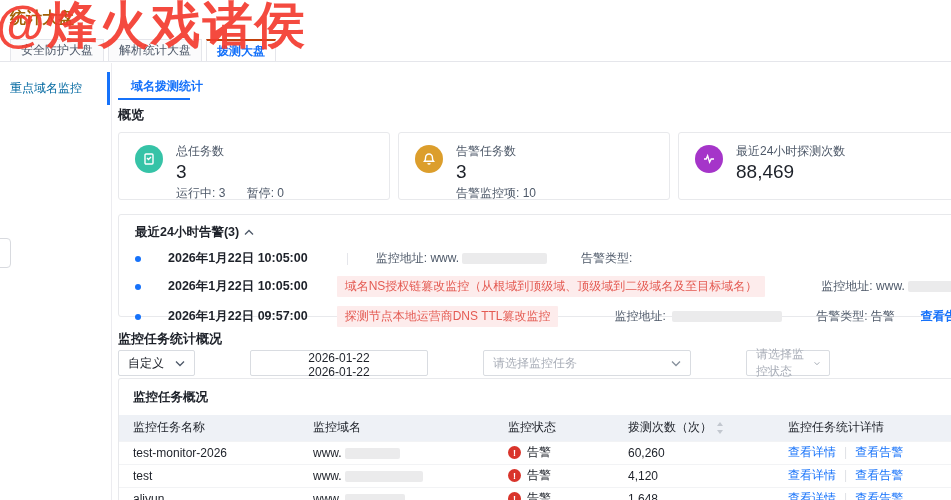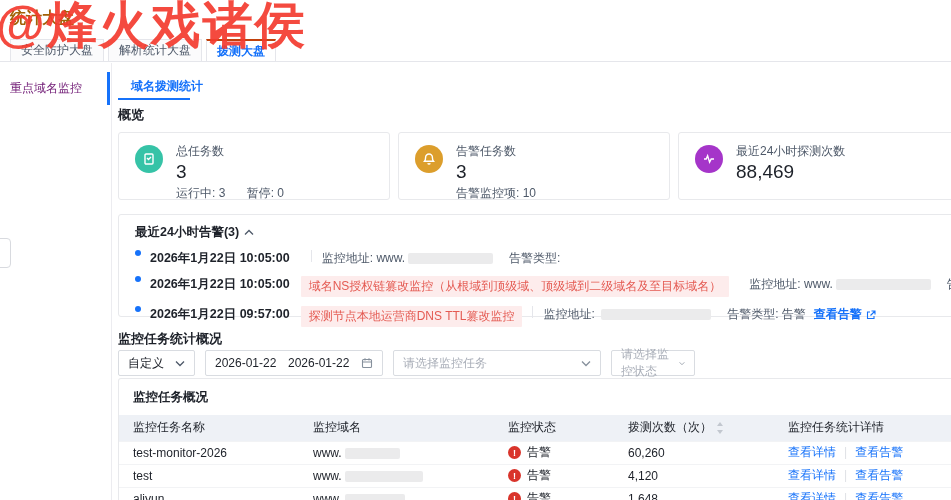--- a/index.html
+++ b/index.html
@@ -13,21 +13,21 @@
 
   
   .page-title { position:absolute; left:10px; top:8px; font-size:16px; font-weight:700; color:#a16207; }
   .tabbar { position:absolute; left:0; top:40px; width:100%; height:22px; border-bottom:1px solid #e5e6eb; }
   .tabs { position:absolute; left:10px; bottom:0; display:flex; }
   .tab { height:22px; display:flex; align-items:center; padding:0 10px; font-size:12px; color:#4e5969;
     background:#fbfbfc; border:1px solid #e5e6eb; border-bottom:none; margin-right:4px; cursor:pointer; }
   .tab.active { background:#fff; color:#1672fa; font-weight:600; border-top:2px solid #c2410c; }
 
   
-  .sidebar-item { position:absolute; left:10px; top:80px; font-size:12px; color:#701a75; cursor:pointer; }
+  .sidebar-item { position:absolute; left:10px; top:80px; font-size:12px; color:#0369a1; cursor:pointer; }
   .v-divider { position:absolute; left:111px; top:63px; width:1px; height:437px; background:#ececf0; }
   .accent-bar { position:absolute; left:107px; top:72px; width:3px; height:33px; background:#1672fa; }
   .left-handle { position:absolute; left:-11px; top:238px; width:22px; height:30px; background:#fff;
     border:1px solid #d8dadf; border-radius:4px; }
 
   
   .subtab { position:absolute; left:131px; top:78px; font-size:12px; color:#1672fa; font-weight:600; cursor:pointer; }
   .subtab-underline { position:absolute; left:118px; top:98px; width:72px; height:2px; background:#1672fa; }
 
   .section-heading { position:absolute; font-size:13px; font-weight:700; color:#1d2129; }
@@ -43,40 +43,40 @@
   .card-body { font-size:12px; color:#4e5969; }
   .card-label { font-size:12px; color:#4e5969; }
   .card-value { font-size:19px; color:#1d2129; margin:1px 0 2px; font-weight:400; }
   .card-subs span { margin-right:18px; }
 
   
   .alert-panel { position:absolute; left:118px; top:214px; width:842px; height:103px;
     border:1px solid #e8e9ec; border-radius:3px; padding:9px 16px; background:#fff; }
   .alert-head { font-size:12.5px; font-weight:700; color:#1d2129; display:flex; align-items:center; cursor:pointer; }
   .alert-head svg { margin-left:5px; }
-  .alert-row { display:flex; align-items:flex-start; margin-top:9px; font-size:12px; white-space:nowrap; }
+  .alert-row { display:flex; align-items:center; margin-top:9px; font-size:12px; white-space:nowrap;gap:18px; }
   .dot { width:6px; height:6px; border-radius:50%; background:#1672fa; margin-right:9px; flex-shrink:0; }
   .alert-time { font-size:12.5px; font-weight:700; color:#1d2129; margin-right:11px; }
   .alert-badge { background:#fdecec; color:#e45a52; padding:2px 8px; font-size:12px; border-radius:1px; }
   .seg-sep { width:1px; height:12px; background:#e5e6eb; margin:0 10px; }
   .addr, .atype { color:#4e5969; }
   .atype { margin-left:16px; }
   .redact { display:inline-block; height:11px; background:#ebebec; border-radius:2px; vertical-align:middle; margin-left:3px; }
   .w85{width:85px} .w95{width:95px} .w110{width:110px} .w55{width:55px} .w78{width:78px} .w60{width:60px}
   .link { color:#1672fa; cursor:pointer; text-decoration:none; display:inline-flex; align-items:center; }
   .alert-row .link { margin-left:8px; font-weight:600; }
   .link svg { margin-left:4px; }
 
   
-  .filters { position:absolute; left:118px; top:350px; display:flex; }
+  .filters { position:absolute; left:118px; top:350px; display:flex;gap:45px; }
   .fbox { height:26px; border:1px solid #d9dce1; border-radius:2px; background:#fff; display:flex;
     align-items:center; font-size:12px; color:#1d2129; padding:0 9px; margin-right:10px; cursor:pointer; }
   .fbox .chev { margin-left:8px; }
   .fbox.range { width:77px; justify-content:space-between; }
-  .fbox.dates { width:178px; justify-content:space-between; }
+  .fbox.dates { width:178px; justify-content:space-between;flex-direction:column; }
   .fbox.task { width:208px; justify-content:space-between; }
   .fbox.status { width:84px; justify-content:space-between; margin-right:0; }
   .placeholder { color:#a9aeb8; }
 
   
   .table-panel { position:absolute; left:118px; top:378px; width:842px; height:125px;
     border:1px solid #e8e9ec; border-bottom:none; border-radius:3px 3px 0 0; background:#fff; }
   .table-title { font-size:12.5px; font-weight:600; color:#1d2129; padding:10px 14px 9px; }
   table { width:100%; border-collapse:collapse; font-size:12px; table-layout:fixed; }
   thead th { background:#eef1f6; height:26px; font-weight:500; color:#1d2129; text-align:left; padding:0 0 0 14px; }

